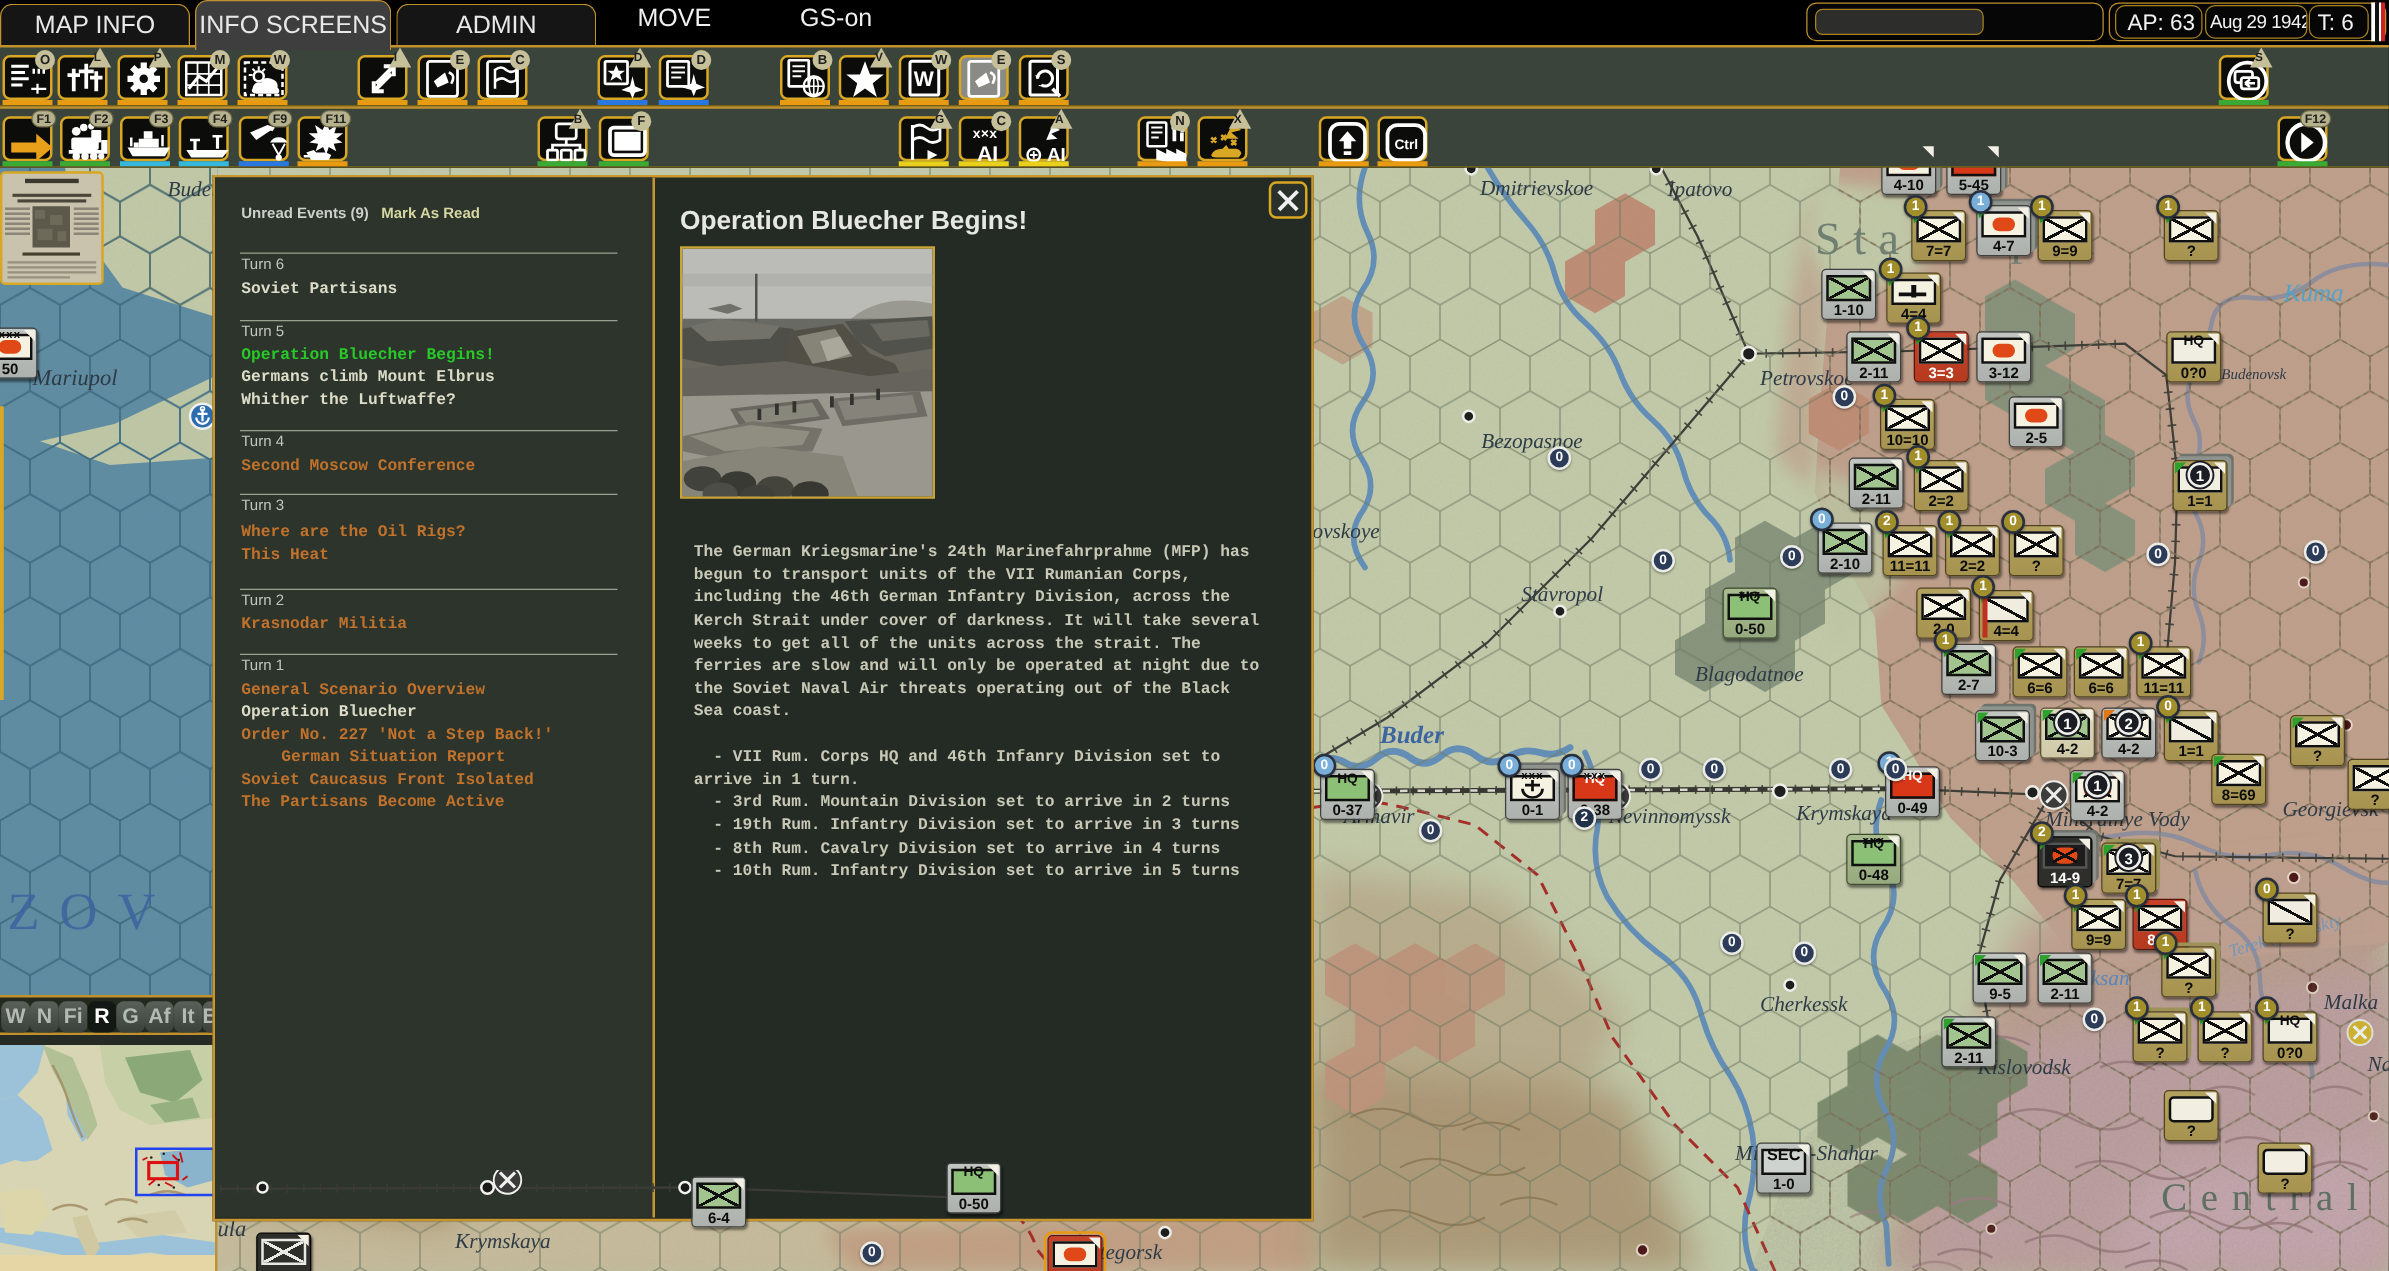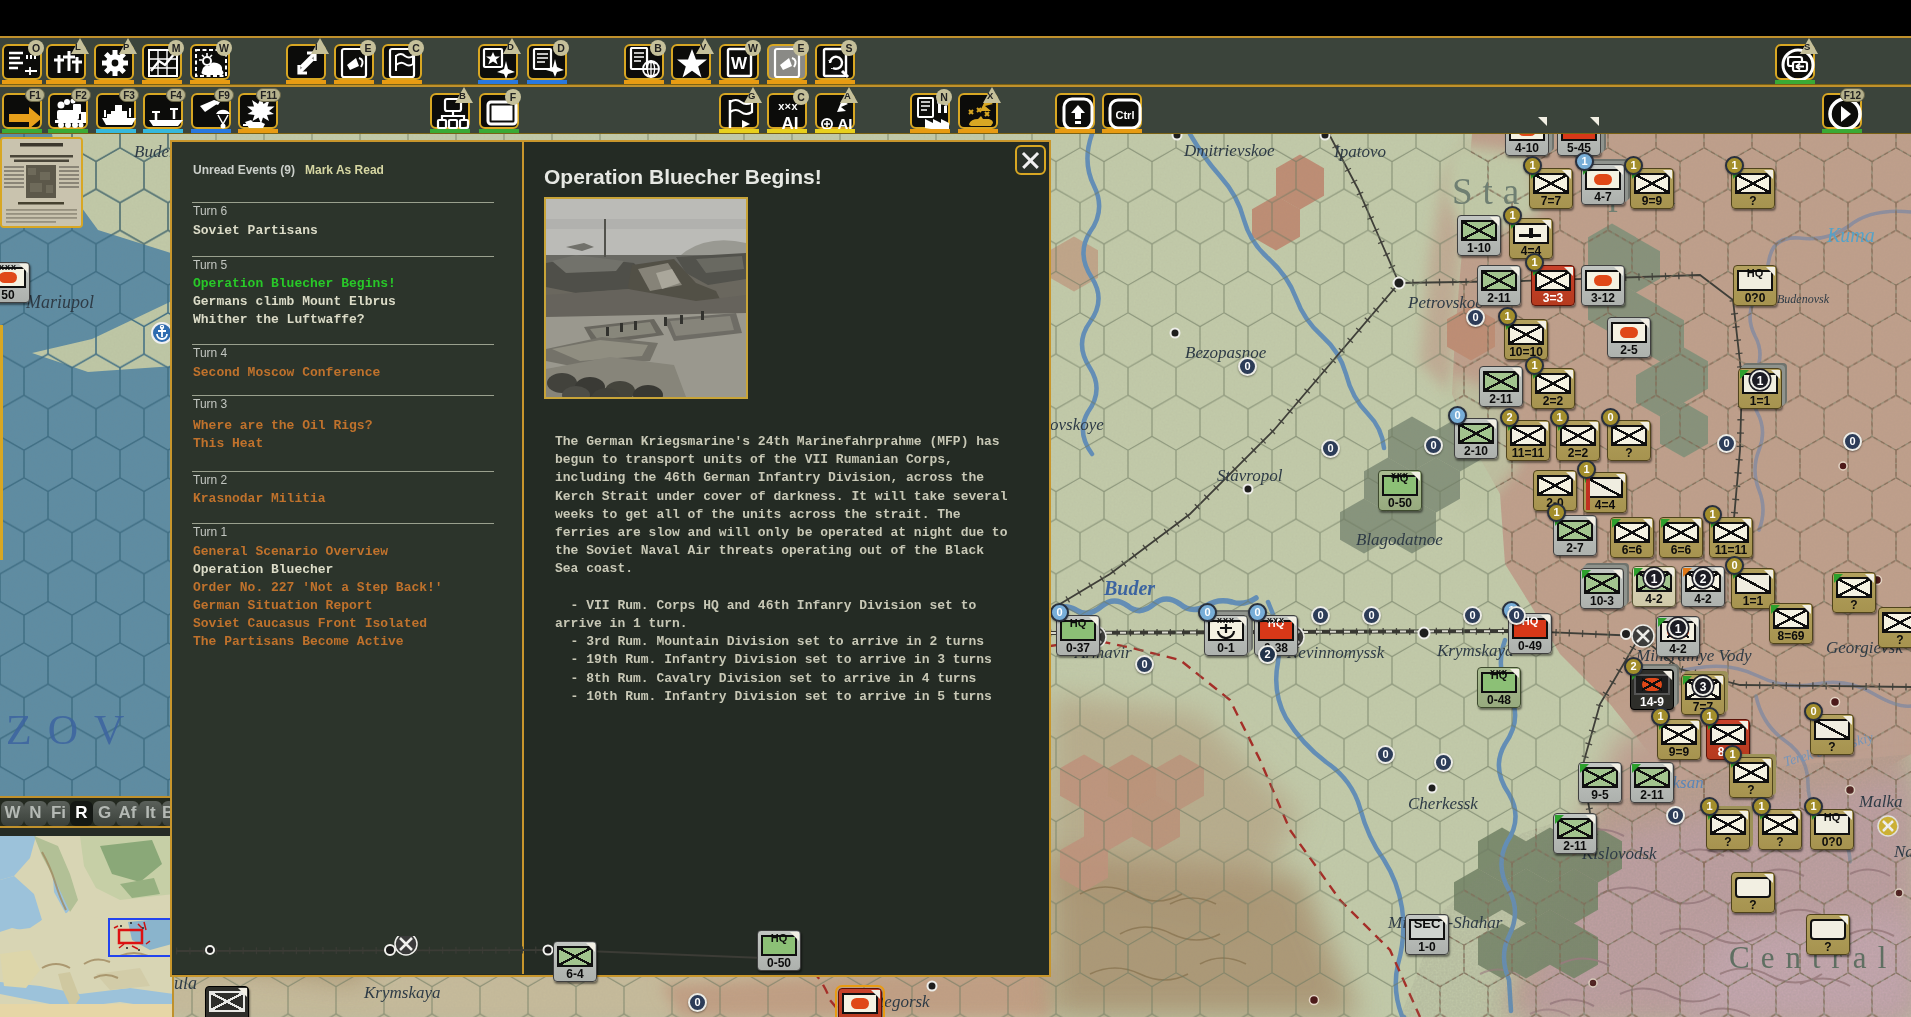--- a/index.html
+++ b/index.html
@@ -941,21 +941,21 @@
         <div class="eitem or" style="top: 276px;">Where are the Oil Rigs?</div>
         <div class="eitem or" style="top: 294px;">This Heat</div>
         <div class="ehr" style="top: 329px;"></div>
         <div class="eturn" style="top: 331px;">Turn 2</div>
         <div class="eitem or" style="top: 349px;">Krasnodar Militia</div>
         <div class="ehr" style="top: 381px;"></div>
         <div class="eturn" style="top: 383px;">Turn 1</div>
         <div class="eitem or" style="top: 402px;">General Scenario Overview</div>
         <div class="eitem wh2" style="top: 420px;">Operation Bluecher</div>
         <div class="eitem or" style="top: 438px;">Order No. 227 'Not a Step Back!'</div>
-        <div class="eitem or" style="top: 456px;">German Situation Report</div>
+        <div class="eitem or" style="top: 456px; margin-left: 32px;">German Situation Report</div>
         <div class="eitem or" style="top: 474px;">Soviet Caucasus Front Isolated</div>
         <div class="eitem or" style="top: 492px;">The Partisans Become Active</div>
       </div>
   <div id="dlgR">
     <div id="dtitle">Operation Bluecher Begins!</div>
     <div id="photo">
       <svg width="200" height="198" viewBox="0 0 200 198">
       <rect width="200" height="198" fill="#c2c2be"></rect>
       <rect x="0" y="0" width="200" height="58" fill="#c6c6c2"></rect>
       <rect x="0" y="20" width="200" height="10" fill="#bcbcb8"></rect>
@@ -1009,20 +1009,35 @@
   - VII Rum. Corps HQ and 46th Infanry Division set to
 arrive in 1 turn.
   - 3rd Rum. Mountain Division set to arrive in 2 turns
   - 19th Rum. Infantry Division set to arrive in 3 turns
   - 8th Rum. Cavalry Division set to arrive in 4 turns
   - 10th Rum. Infantry Division set to arrive in 5 turns</div>
     <div id="clsbtn"></div>
   </div>
 </div>
 
+<div id="topbar">
+  <div class="tab" style="left:0px;width:152px">MAP INFO</div>
+  <div class="tab sel" style="left:156px;width:157px">INFO SCREENS</div>
+  <div class="tab" style="left:317px;width:160px">ADMIN</div>
+  <div class="toptxt" style="left:510px">MOVE</div>
+  <div class="toptxt" style="left:640px">GS-on</div>
+  <div class="tbox" style="left:1445px;top:2px;width:238px;height:31px">
+        <div class="inner" style="left:6px;top:4px;width:135px;height:21px"></div>
+      </div>
+  <div class="tbox" style="left:1687px;top:2px;width:222px;height:31px"></div>
+  <div class="tlab" style="left:1692px;top:4px;width:70px;height:27px;font-size:18px">AP: 63</div>
+  <div class="tlab" style="left:1764px;top:4px;width:82px;height:27px;padding-left:3px;font-size:15px;line-height:26px;letter-spacing:-0.4px;white-space:nowrap">Aug 29 1942</div>
+  <div class="tlab" style="left:1847px;top:4px;width:48px;height:27px;padding-left:6px;font-size:18px">T: 6</div>
+  <div style="position:absolute;left:1897px;top:2px;width:11px;height:31px;background:linear-gradient(90deg,#fff 0 3px,#111 3px 6px,#fff 6px 8px,#c22 8px 11px)"></div>
+</div>
 <div class="tbrow" id="tb1">
       <div class="btn" style="left: 2px;">
         <div class="g" style="padding:1px 1px"><svg width="36" height="32" viewBox="0 0 36 32">
             <g stroke="#fff" stroke-width="2.4">
               <path d="M4,6 h14 M4,11 h11 M4,16 h14 M4,21 h9"></path>
               <path d="M22,8 v4 m4,-4 v4 m4,-4 v4" stroke-width="2"></path>
               <path d="M20,24 h12 m-7,-4 v8" stroke-width="1.8"></path>
             </g>
           </svg></div>
         <div class="stripe" style="background:#e89b12"></div>

